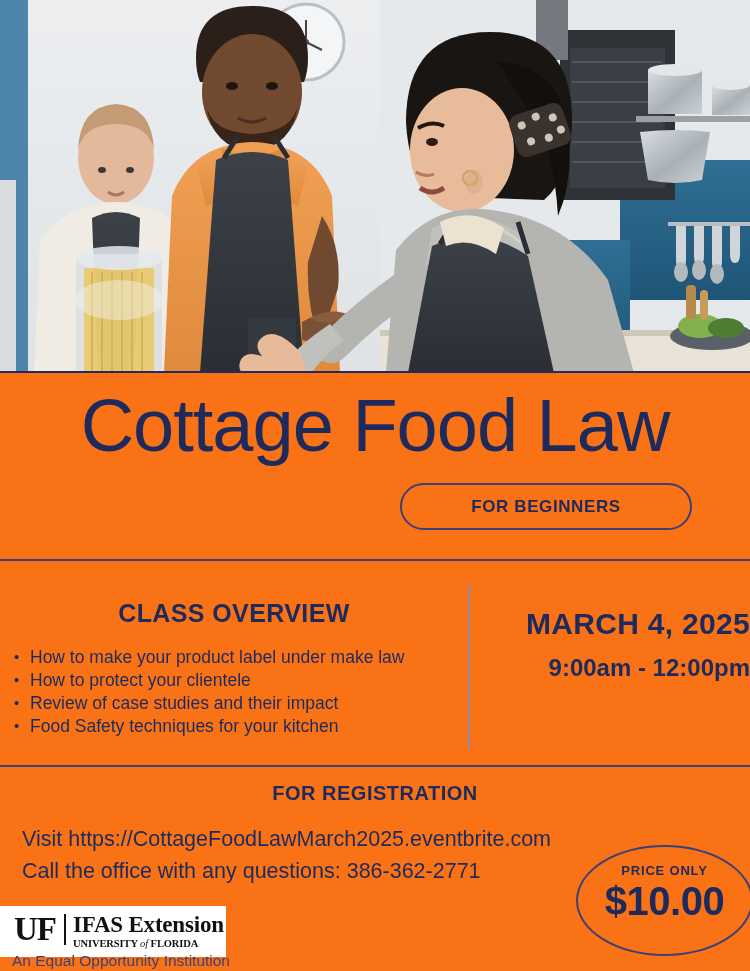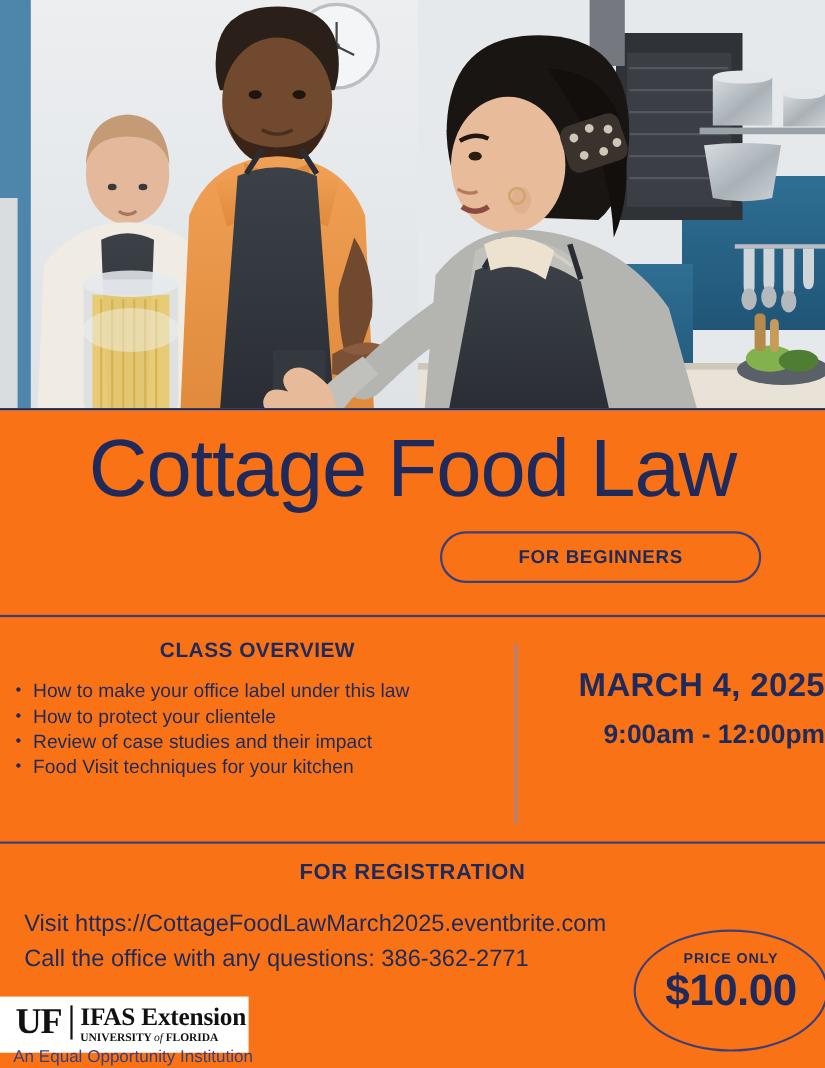--- a/index.html
+++ b/index.html
@@ -91,24 +91,24 @@
     width: 0;
     height: 164px;
     border-left: 2px solid #8e89a8;
   }
   .overview {
     position: absolute;
     left: 0; top: 0;
     width: 468px;
   }
   .overview h2 {
-    margin: 0;
+    margin: 18px;
     padding-top: 20px;
     text-align: center;
-    font-size: 19px;
+    font-size: 25px;
     font-weight: bold;
     letter-spacing: 0.4px;
     color: #1e2a5c;
   }
   .overview ul {
     margin: 14px 0 0 0;
     padding: 0 6px 0 14px;
     list-style: none;
   }
   .overview li {
@@ -439,24 +439,24 @@
       <span>FOR BEGINNERS</span>
     </div>
   </div>
 
   <div class="hr hr-1"></div>
 
   <div class="mid">
     <div class="overview">
       <h2>CLASS OVERVIEW</h2>
       <ul>
-        <li>How to make your office label under this law</li>
+        <li>How to make your product label under make law</li>
         <li>How to protect your clientele</li>
         <li>Review of case studies and their impact</li>
-        <li>Food Visit techniques for your kitchen</li>
+        <li>Food Safety techniques for your kitchen</li>
       </ul>
     </div>
     <div class="vdiv"></div>
     <div class="datetime">
       <div class="date-line">MARCH 4, 2025</div>
       <div class="time-line">9:00am - 12:00pm</div>
     </div>
   </div>
 
   <div class="hr hr-2"></div>

